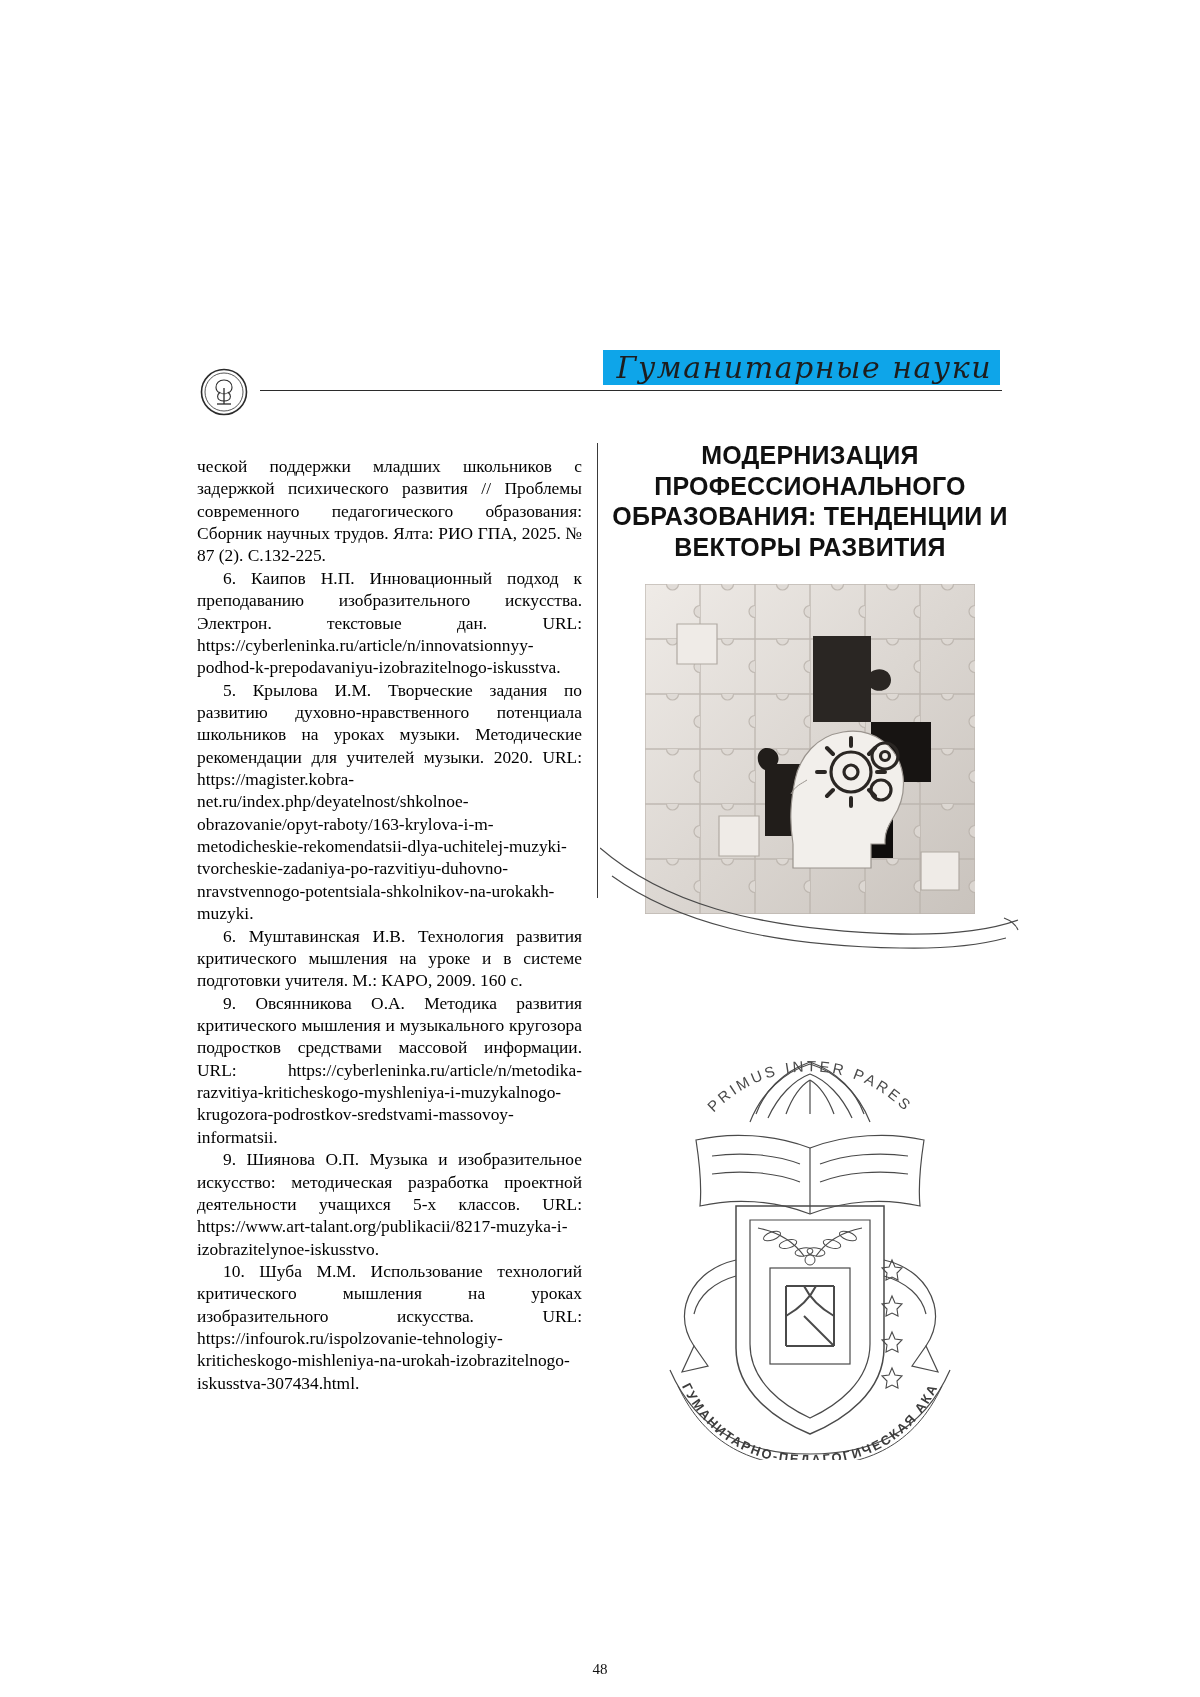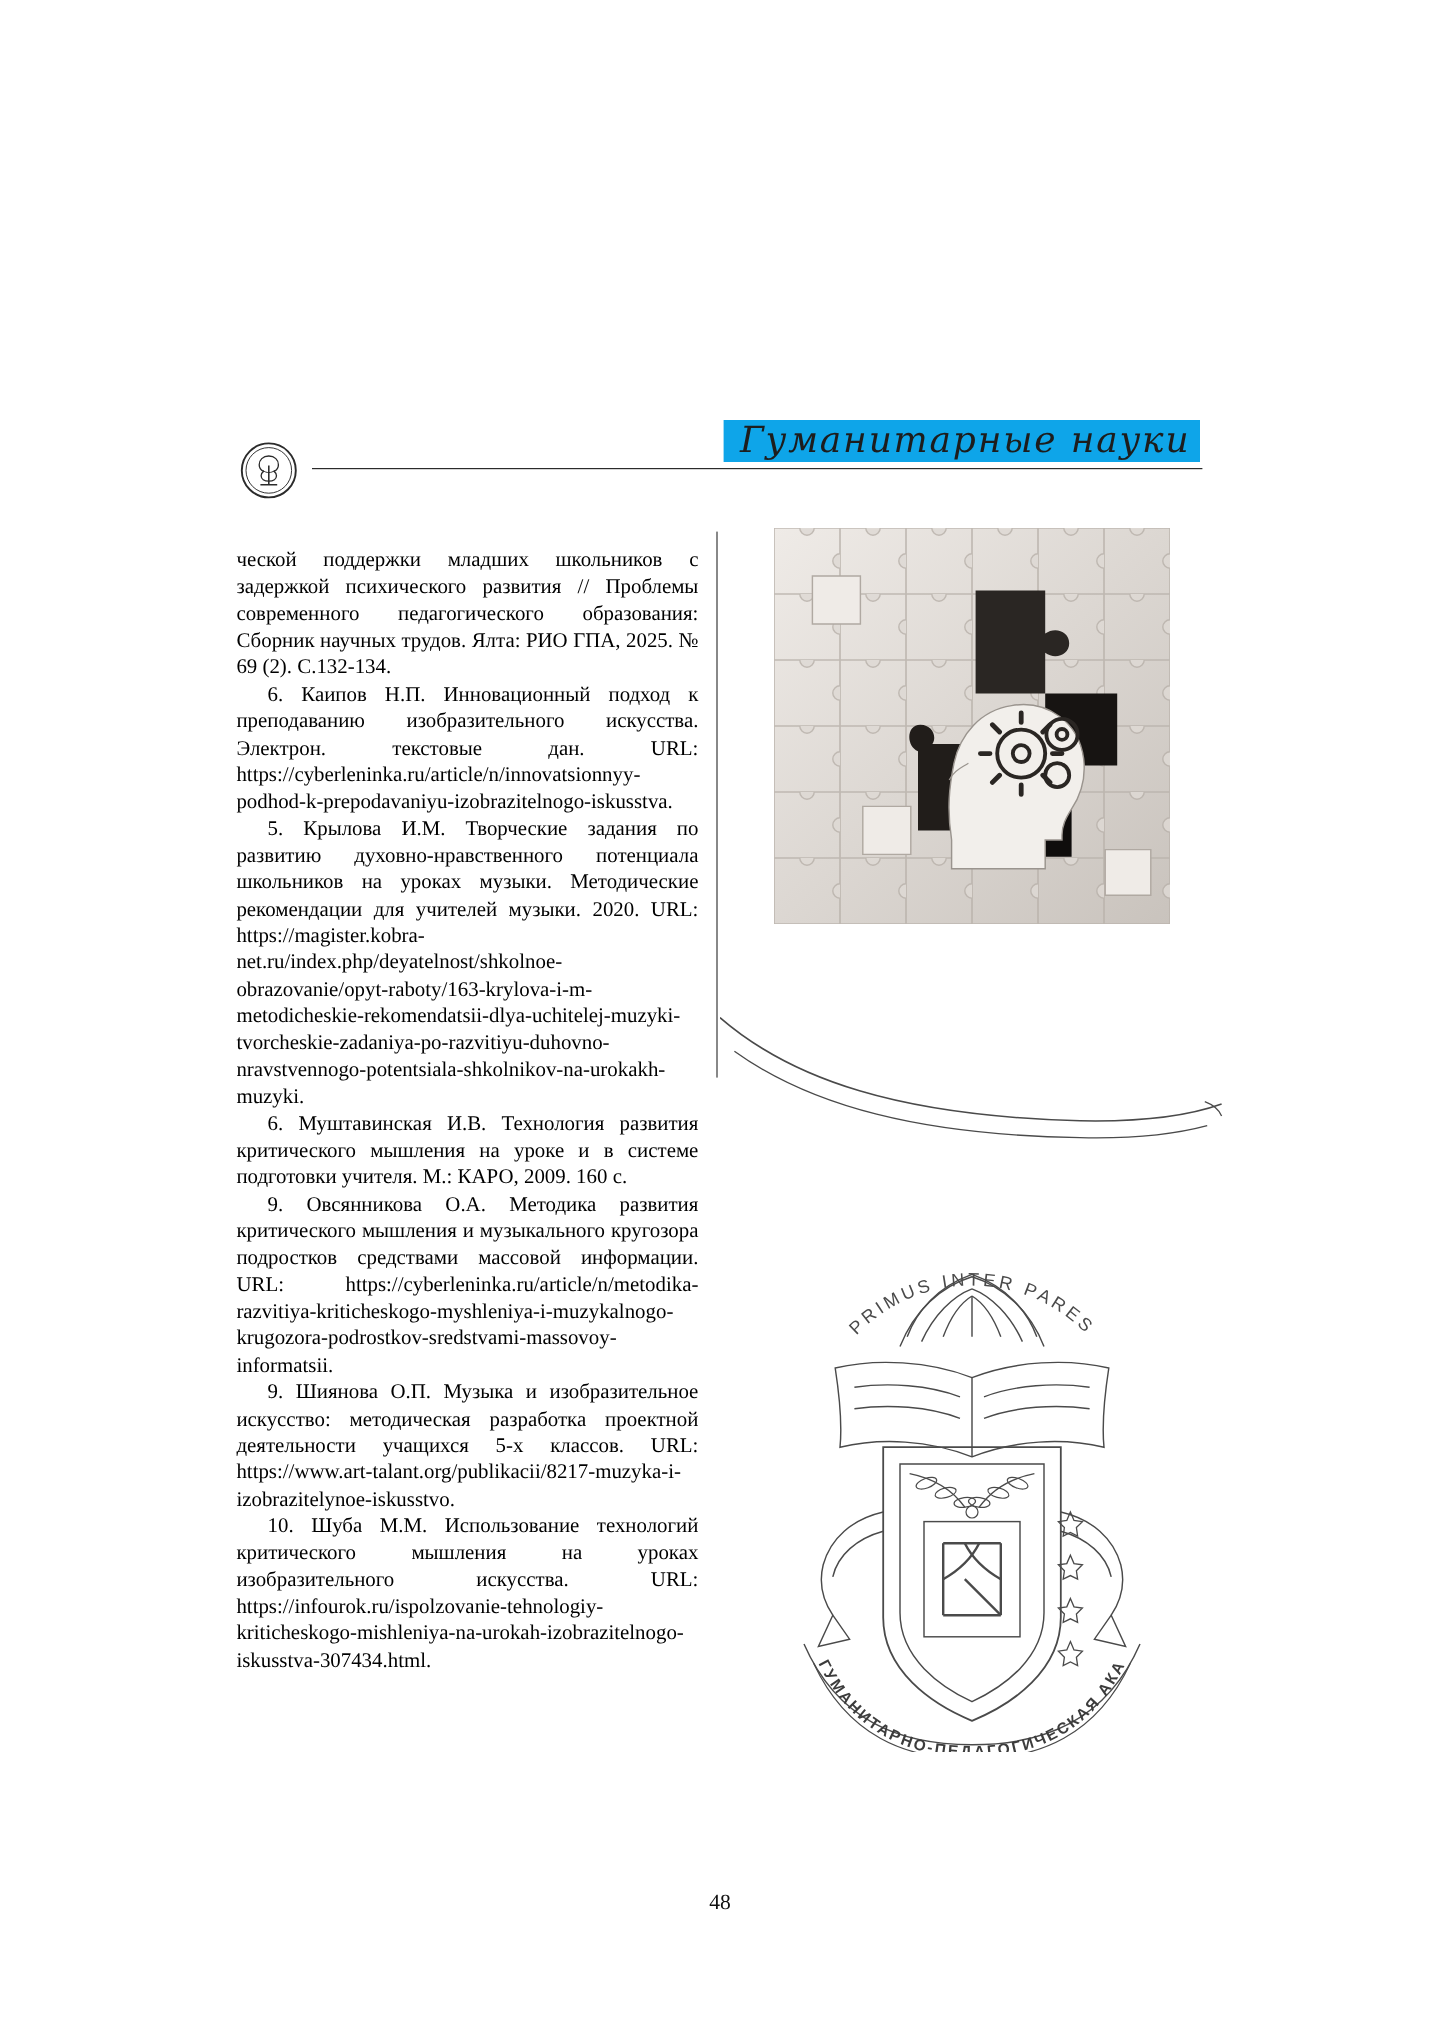--- a/index.html
+++ b/index.html
@@ -126,23 +126,23 @@
     top: 1010px;
     width: 420px;
     height: 450px;
   }
 
   
   .page-number {
     position: absolute;
     left: 0;
     right: 0;
-    top: 1575px;
+    top: 1661px;
     text-align: center;
-    font-size: 18px;
+    font-size: 15px;
     color: #111111;
   }
 
   .arc-text {
     font-family: "Liberation Sans", sans-serif;
     font-size: 15px;
     letter-spacing: 3px;
     fill: #4a4a4a;
   }
   .arc-text-small {
@@ -167,32 +167,33 @@
         <path d="M24 20v16" stroke="#2b2b2b" stroke-width="1.3"></path>
         <path d="M17 36h14" stroke="#2b2b2b" stroke-width="1.3"></path>
         <path d="M19 24c1.6 1.2 3.2 1.8 5 1.8s3.4-.6 5-1.8" fill="none" stroke="#2b2b2b" stroke-width="0.8"></path>
       </svg>
     </div>
     <div class="header-rule"></div>
     <div class="header-title">Гуманитарные науки</div>
   </div>
 
   <div class="col-left">
-    <p class="noindent">ческой поддержки младших школьников с задержкой психического развития // Проблемы современного педагогического образования: Сборник научных трудов. Ялта: РИО ГПА, 2025. № 69 (2). С.132-134.</p>
+    <p class="noindent">ческой поддержки младших школьников с задержкой психического развития // Проблемы современного педагогического образования: Сборник научных трудов. Ялта: РИО ГПА, 2025. № 87 (2). С.132-225.</p>
     <p>6. Каипов Н.П. Инновационный подход к преподаванию изобразительного искусства. Электрон. текстовые дан. URL: https://cyberleninka.ru/article/n/innovatsionnyy-podhod-k-prepodavaniyu-izobrazitelnogo-iskusstva.</p>
     <p>5. Крылова И.М. Творческие задания по развитию духовно-нравственного потенциала школьников на уроках музыки. Методические рекомендации для учителей музыки. 2020. URL: https://magister.kobra-net.ru/index.php/deyatelnost/shkolnoe-obrazovanie/opyt-raboty/163-krylova-i-m-metodicheskie-rekomendatsii-dlya-uchitelej-muzyki-tvorcheskie-zadaniya-po-razvitiyu-duhovno-nravstvennogo-potentsiala-shkolnikov-na-urokakh-muzyki.</p>
     <p>6. Муштавинская И.В. Технология развития критического мышления на уроке и в системе подготовки учителя. М.: КАРО, 2009. 160 с.</p>
     <p>9. Овсянникова О.А. Методика развития критического мышления и музыкального кругозора подростков средствами массовой информации.   URL: https://cyberleninka.ru/article/n/metodika-razvitiya-kriticheskogo-myshleniya-i-muzykalnogo-krugozora-podrostkov-sredstvami-massovoy-informatsii.</p>
     <p>9. Шиянова О.П. Музыка и изобразительное искусство: методическая разработка проектной деятельности учащихся 5-х классов. URL:        https://www.art-talant.org/publikacii/8217-muzyka-i-izobrazitelynoe-iskusstvo.</p>
     <p>10. Шуба М.М. Использование технологий критического мышления на уроках изобразительного искусства. URL: https://infourok.ru/ispolzovanie-tehnologiy-kriticheskogo-mishleniya-na-urokah-izobrazitelnogo-iskusstva-307434.html.</p>
   </div>
 
   <div class="divider-v"></div>
 
   <div class="col-right">
+    <div class="promo-title">МОДЕРНИЗАЦИЯ ПРОФЕССИОНАЛЬНОГО ОБРАЗОВАНИЯ: ТЕНДЕНЦИИ И ВЕКТОРЫ РАЗВИТИЯ</div>
 
     <div class="promo-image">
       <svg width="330" height="330" viewBox="0 0 330 330">
         <defs>
           <linearGradient id="bg" x1="0" y1="0" x2="1" y2="1">
             <stop offset="0%" stop-color="#efebe7"></stop>
             <stop offset="100%" stop-color="#c9c3bd"></stop>
           </linearGradient>
           <pattern id="puzzlepat" width="55" height="55" patternUnits="userSpaceOnUse">
             <rect width="55" height="55" fill="none"></rect>

